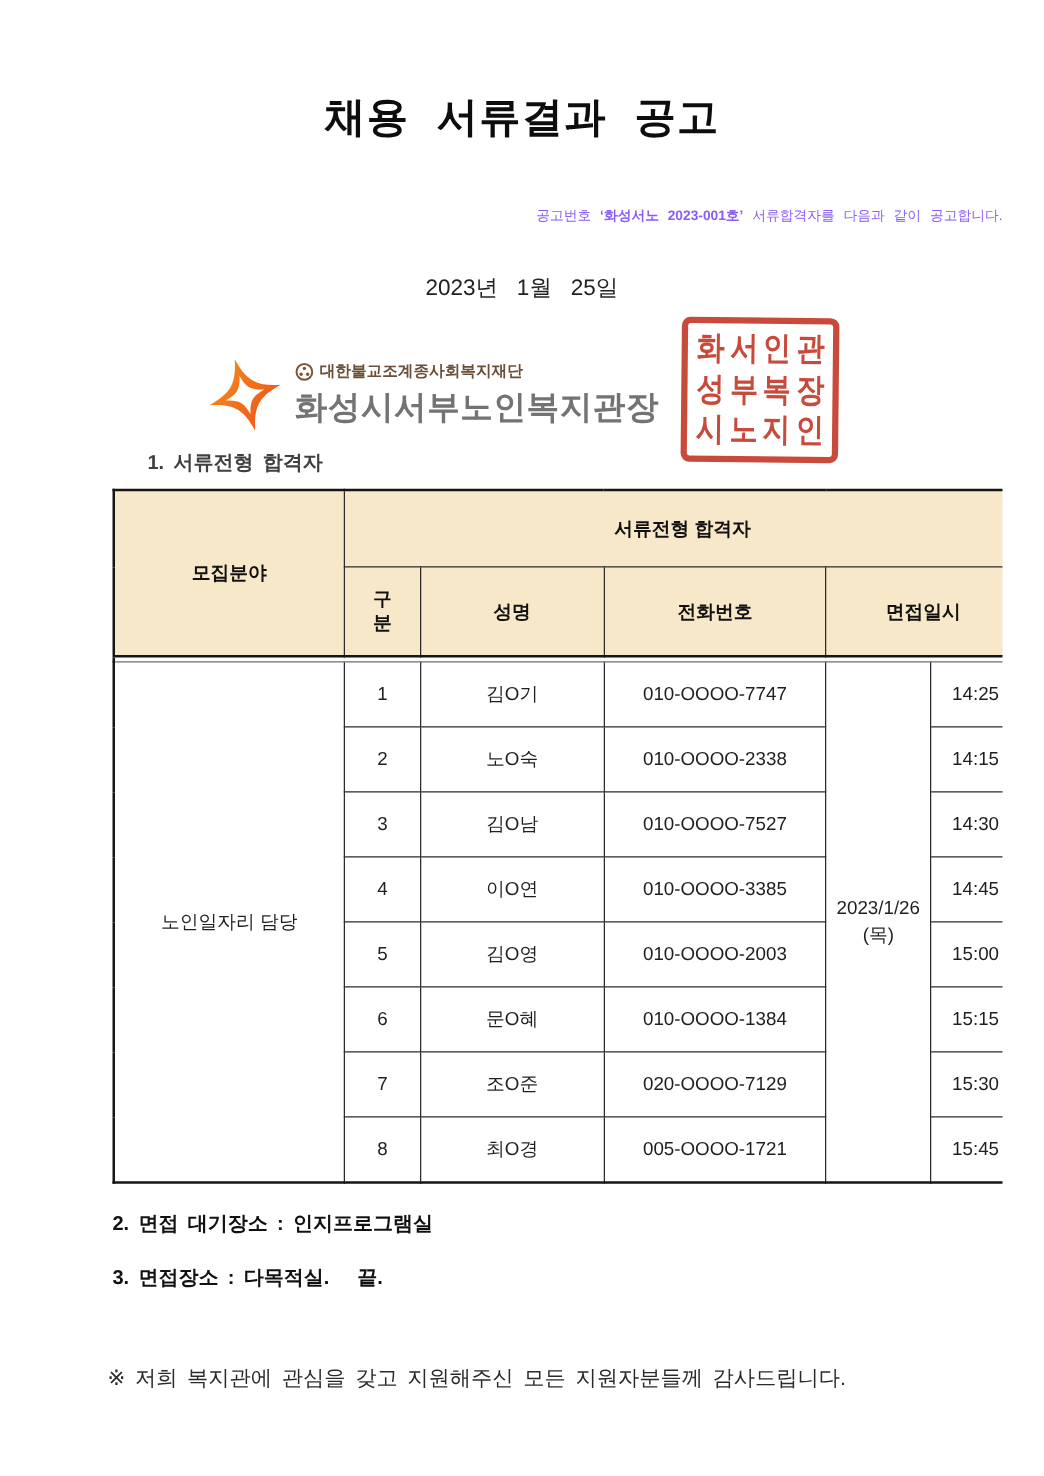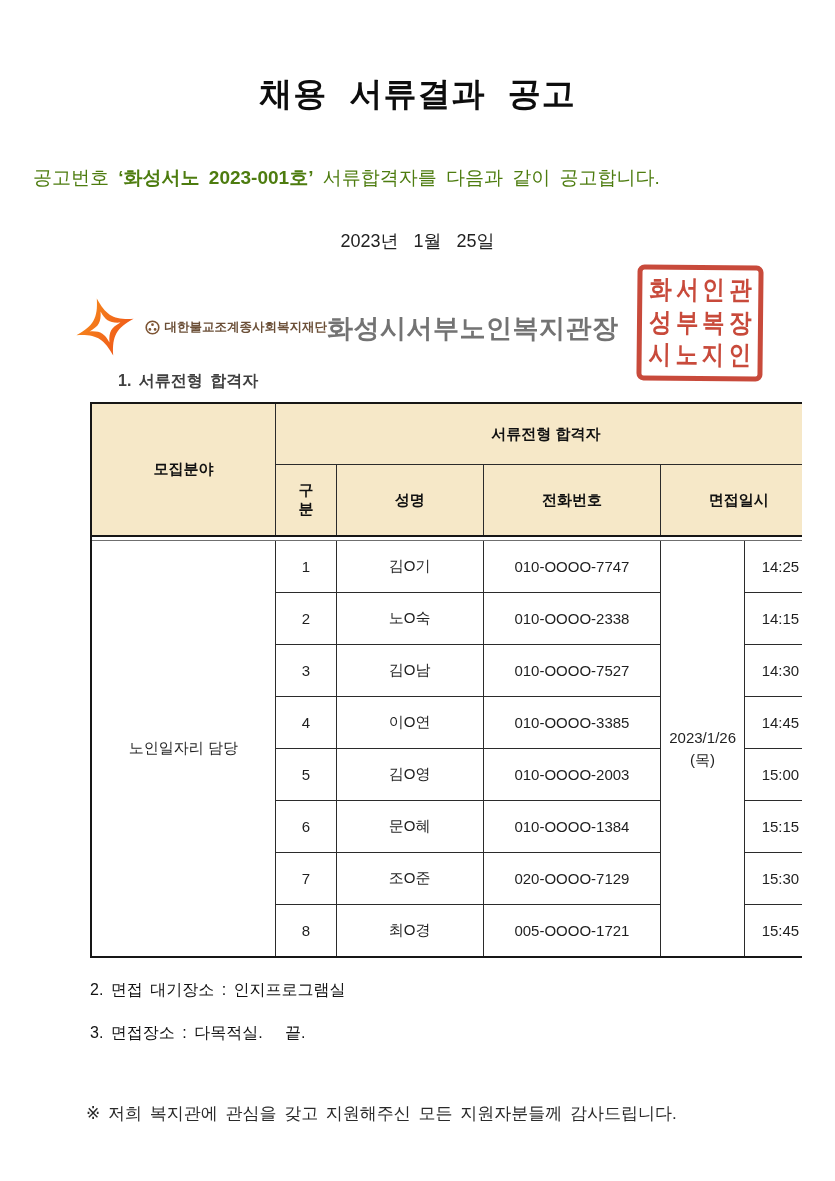--- a/index.html
+++ b/index.html
@@ -20,45 +20,45 @@
     padding-top: 72px;
     text-align: center;
     font-size: 33px;
     font-weight: 800;
     letter-spacing: 1px;
     word-spacing: 12px;
     color: #0d0d0d;
   }
   .notice-line {
     margin: 48px 0 0 0;
-    text-align: left;
-    font-size: 19px;
+    text-align: right;
+    font-size: 11px;
     word-spacing: 4px;
     white-space: pre-wrap;
-    color: #4d7c0f;
+    color: #8b5cf6;
   }
   .notice-line .num { font-weight: 700; }
   .date-line {
     margin: 38px 0 0 0;
     text-align: center;
     font-size: 18px;
     white-space: pre-wrap;
     color: #222;
   }
 
   
   .org-row {
     margin-top: 14px;
     display: flex;
     justify-content: center;
     align-items: center;
     height: 120px;
   }
   .star-logo { width: 64px; height: 62px; flex: 0 0 auto; }
-  .org-text { margin-left: 8px; display: flex; flex-direction: row; }
+  .org-text { margin-left: 8px; display: flex; flex-direction: column; }
   .org-parent {
     display: flex; align-items: center; gap: 5px;
     font-size: 12.5px; font-weight: 700; color: #6b4f37;
   }
   .org-name {
     margin-top: 2px;
     font-size: 26px; font-weight: 700;
     color: #737373; letter-spacing: 0.5px;
   }
   .seal {
@@ -82,21 +82,21 @@
   }
 
   
   .sec-heading {
     margin: -16px 0 10px 85px;
     font-size: 16px; font-weight: 800; color: #404040;
     word-spacing: 3px;
   }
   .body-item {
     margin: 22px 0 0 57px;
-    font-size: 16px; font-weight: 400; color: #111;
+    font-size: 16px; font-weight: 700; color: #111;
     word-spacing: 3px;
     white-space: pre-wrap;
   }
   .thanks {
     margin: 58px 0 0 53px;
     font-size: 17px; font-weight: 400; color: #2a2a2a;
     word-spacing: 3px;
   }
 
   

